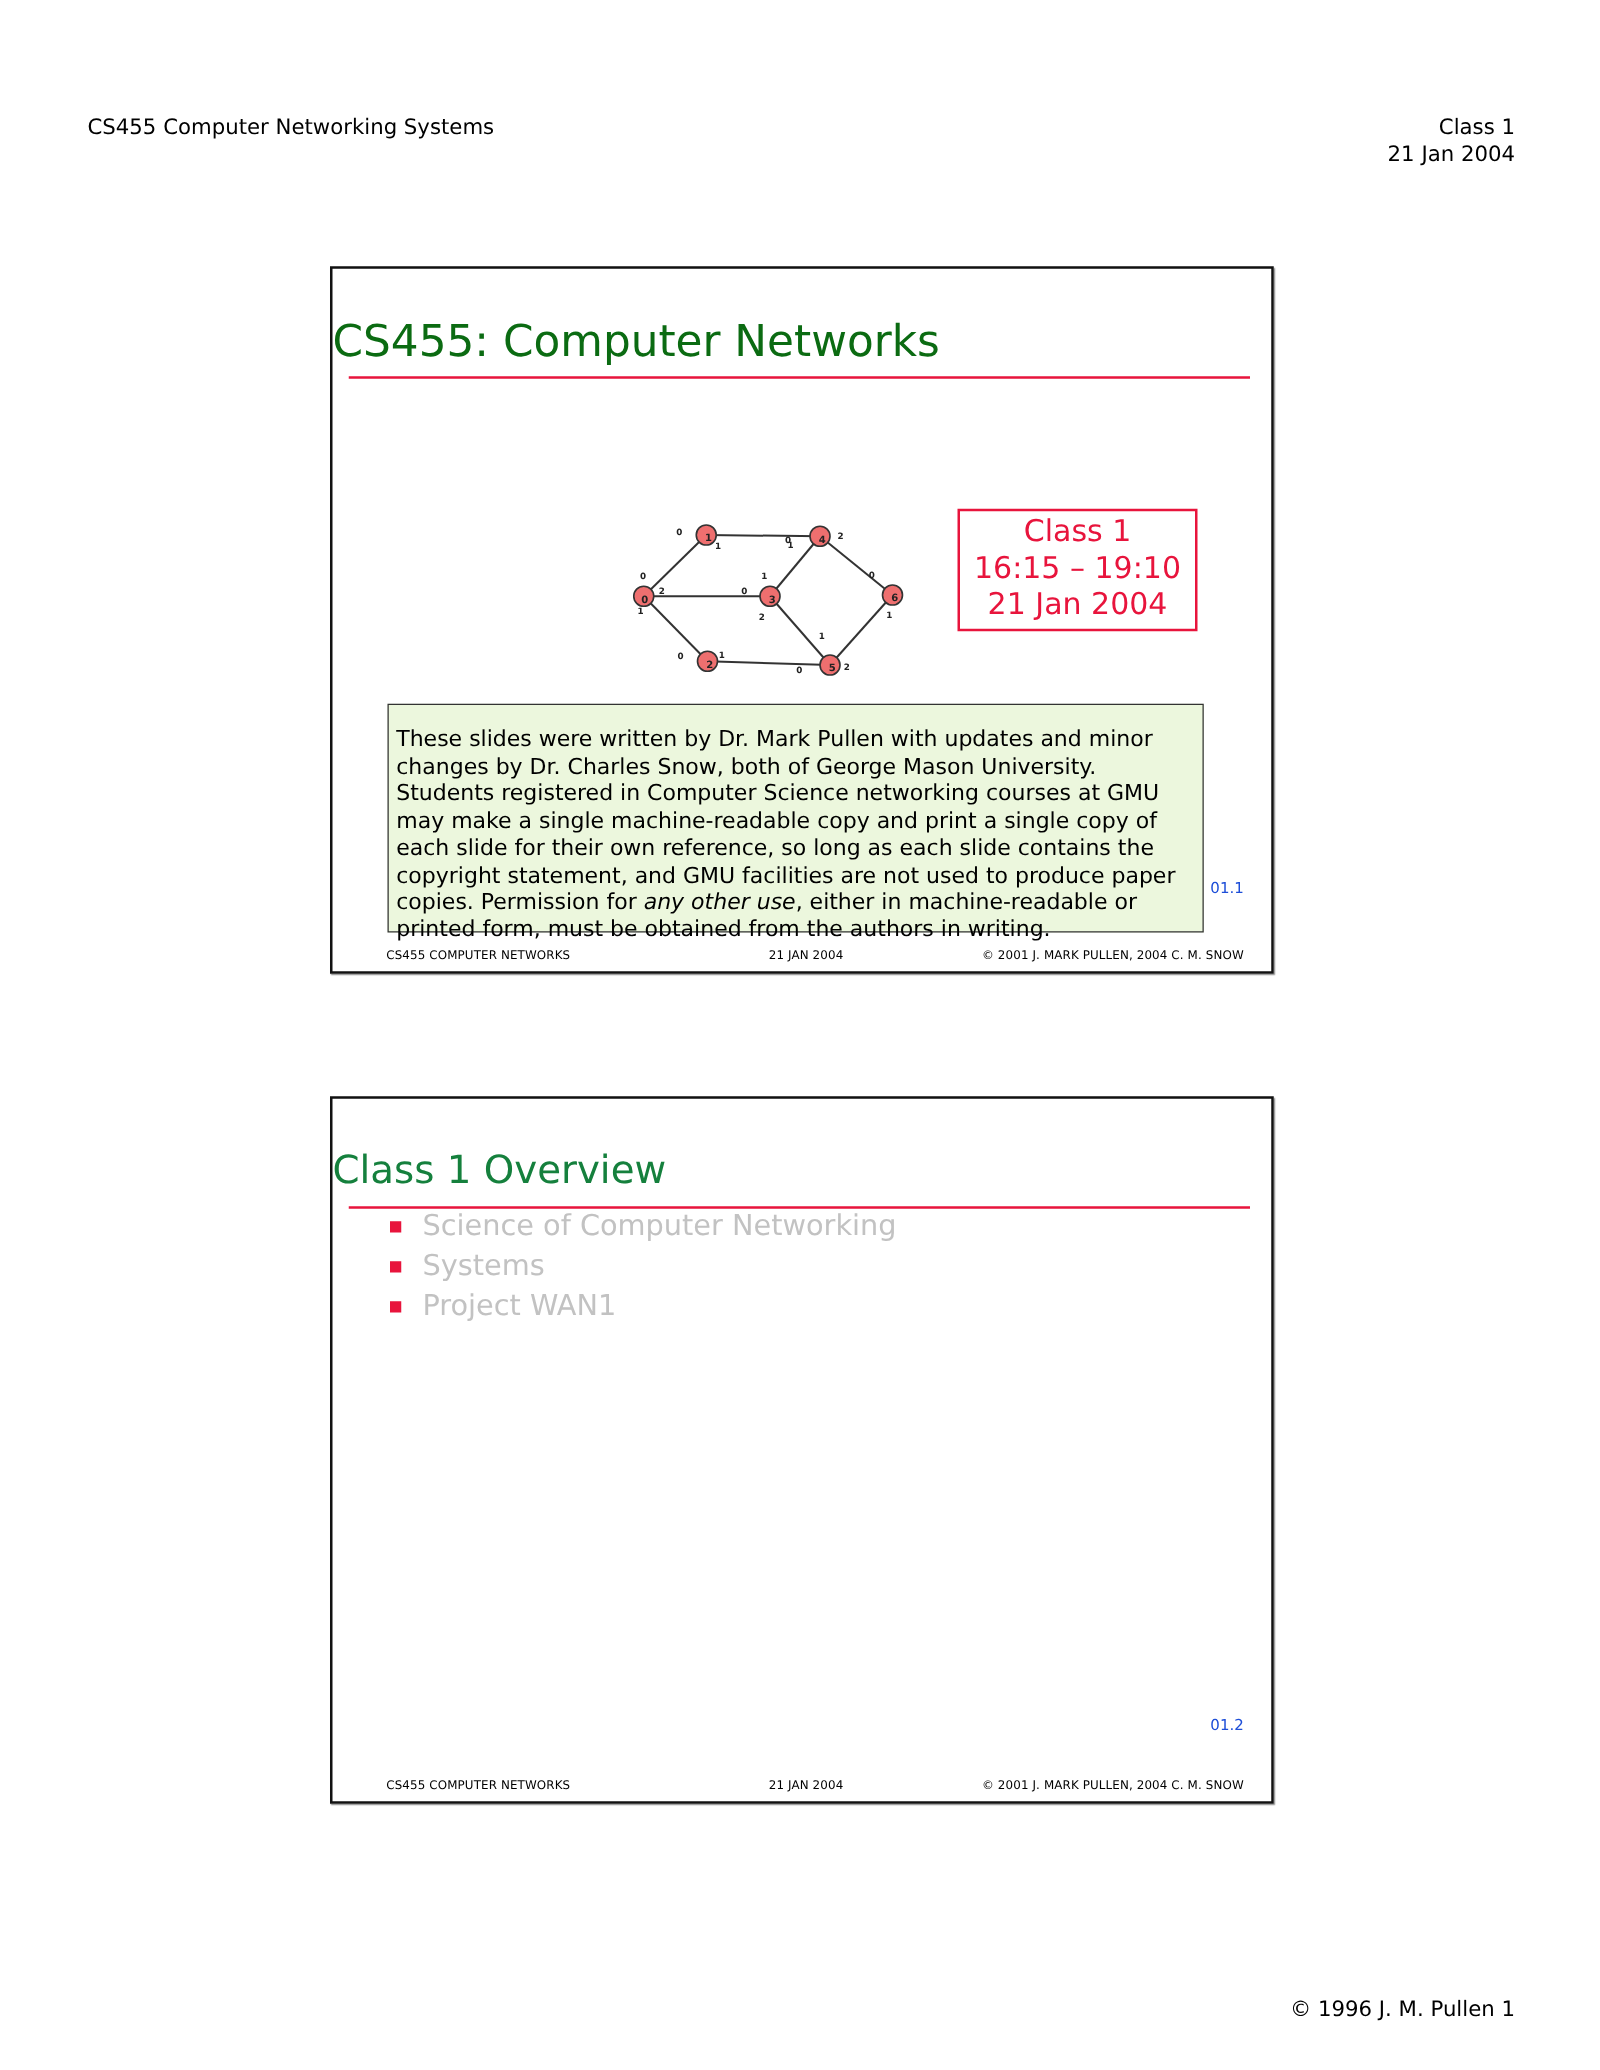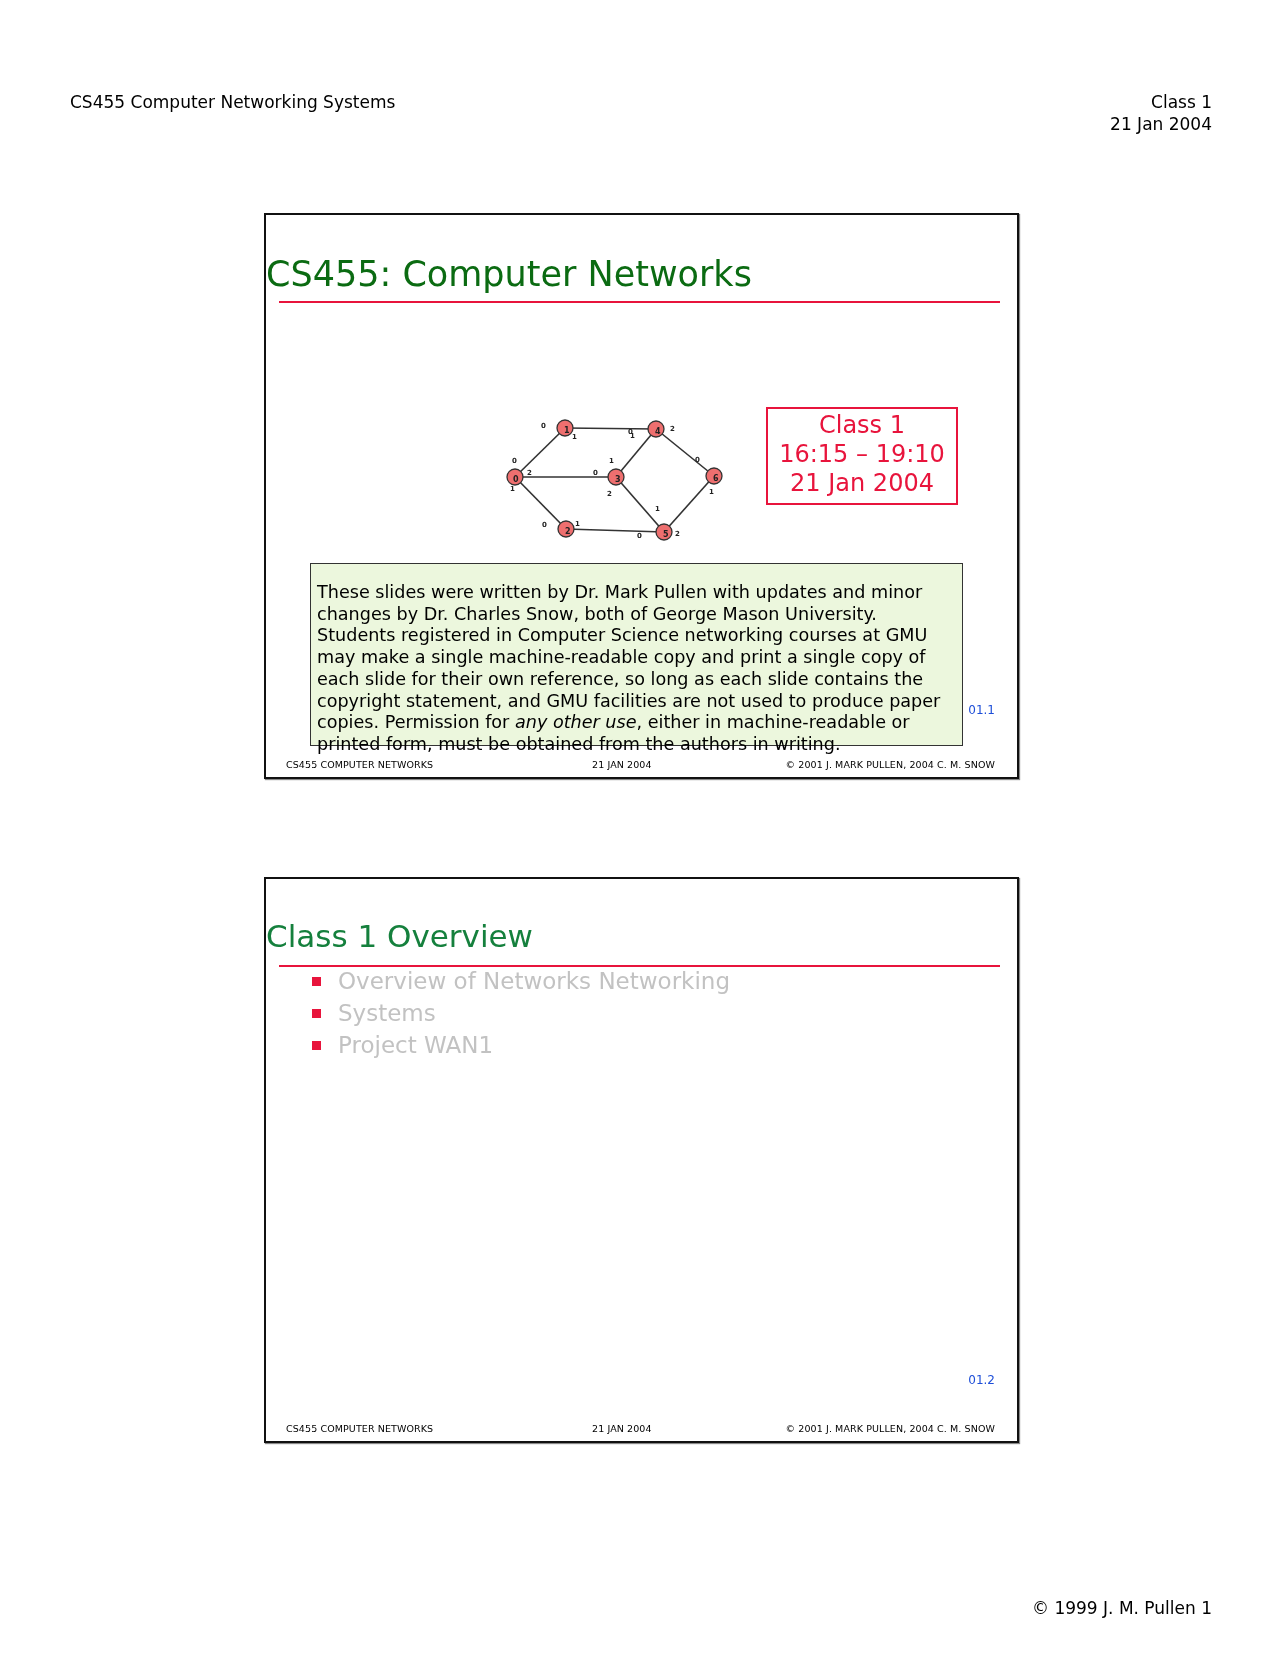--- a/index.html
+++ b/index.html
@@ -29,21 +29,21 @@
 
   .notice-box { position:absolute; left:44px; top:348px; width:653px; height:183px;
                 border:1px solid #333; background:#ecf7dd; box-sizing:border-box;
                 padding:18px 6px; font-size:17.6px; line-height:21.7px; color:#000; }
   .notice-box p { margin:0; }
   .notice-box em { font-style:italic; }
 
   .slide-number { position:absolute; right:22px; font-size:12px; color:#1d4ed8; }
   .slide1 .slide-number { top:488px; }
   .slide2 .slide-number { top:494px; }
-  .slide-footer { position:absolute; bottom:4px; left:20px; right:22px; height:14px;
+  .slide-footer { position:absolute; bottom:4px; left:43px; right:22px; height:14px;
                   font-size:9.5px; letter-spacing:0.1px; color:#000; }
   .slide-footer span { position:absolute; white-space:nowrap; top:0; }
   .sf-left { left:0; }
   .sf-mid { left:306px; }
   .sf-right { right:0; }
 
   .bullet-list { position:absolute; left:46px; top:86px; margin:0; padding:0; list-style:none; }
   .bullet-item { position:relative; font-size:23px; line-height:32px; padding-left:26px;
                  height:32px; white-space:nowrap; }
   .bullet-item .sq { position:absolute; left:0; top:12px; width:9px; height:9px; background:#e8143c; }
@@ -134,33 +134,33 @@
   </div>
 </div>
 
 <div class="slide slide2">
   <div class="slide-title">Class 1 Overview</div>
   <div class="title-rule"></div>
 
   <ul class="bullet-list">
     <li class="bullet-item dim">
       <span class="sq"></span>
-      <span>Overview of Networks Networking</span>
+      <span>Science of Computer Networking</span>
     </li>
     <li class="bullet-item dim">
       <span class="sq"></span>
       <span>Systems</span>
     </li>
     <li class="bullet-item dim">
       <span class="sq"></span>
       <span>Project WAN1</span>
     </li>
   </ul>
 
   <div class="slide-number">01.2</div>
   <div class="slide-footer">
     <span class="sf-left">CS455 COMPUTER NETWORKS</span>
     <span class="sf-mid">21 JAN 2004</span>
     <span class="sf-right">© 2001 J. MARK PULLEN, 2004 C. M. SNOW</span>
   </div>
 </div>
 
-<div class="abs page-footer">© 1999 J. M. Pullen 1</div>
+<div class="abs page-footer">© 1996 J. M. Pullen 1</div>
 
 </body></html>

